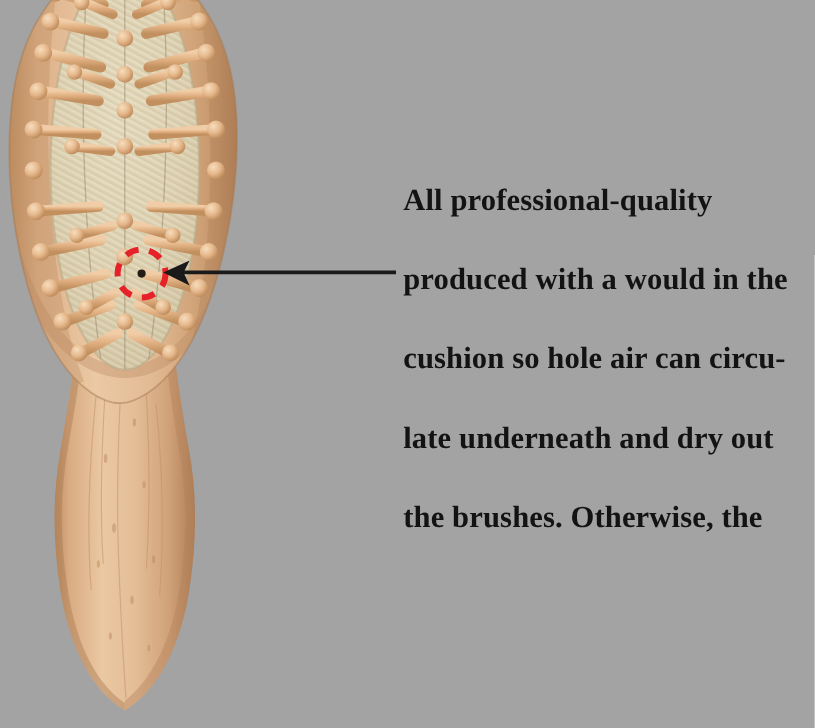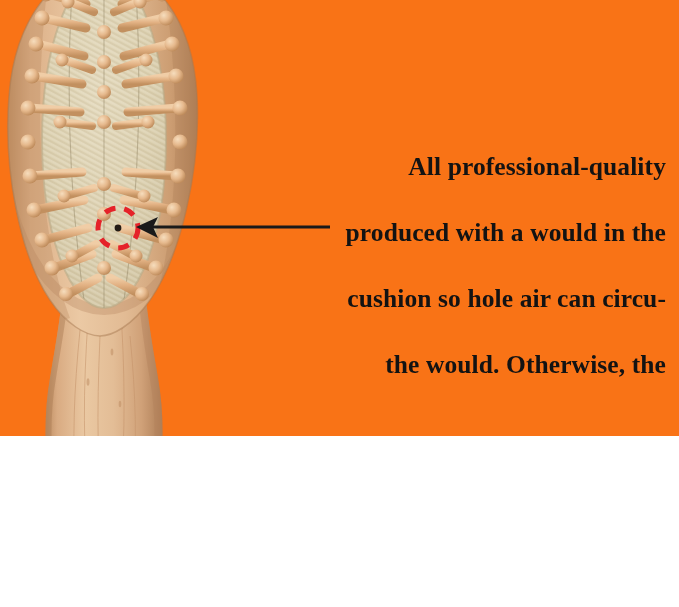--- a/index.html
+++ b/index.html
@@ -9,24 +9,23 @@
   }
   body {
     width: 679px;
     height: 607px;
     font-family: "Liberation Serif", serif;
     overflow: hidden;
   }
   #canvas {
     position: relative;
     width: 679px;
-    height: 436px;
-    background: #f97316;
+    height: 607px;
+    background: #a3a3a3;
     overflow: hidden;
-    text-align: right;
   }
 
   
   #photo {
     position: absolute;
     left: 0;
     top: 0;
     width: 330px;
     height: 607px;
   }
@@ -282,18 +281,19 @@
         <line x1="330" y1="227" x2="148" y2="227" stroke="#1a1a1a" stroke-width="3"></line>
         <polygon points="136,227 158,217 153,227 158,238" fill="#1a1a1a"></polygon>
       </g>
     </svg>
   </div>
 
   <div id="caption">
     <div>All professional-quality</div>
     <div>produced with a would in the</div>
     <div>cushion so hole air can circu-</div>
-    <div>the would. Otherwise, the</div>
+    <div>late underneath and dry out</div>
+    <div>the brushes. Otherwise, the</div>
     
     
   </div>
 
 </div>
 
 </body></html>

